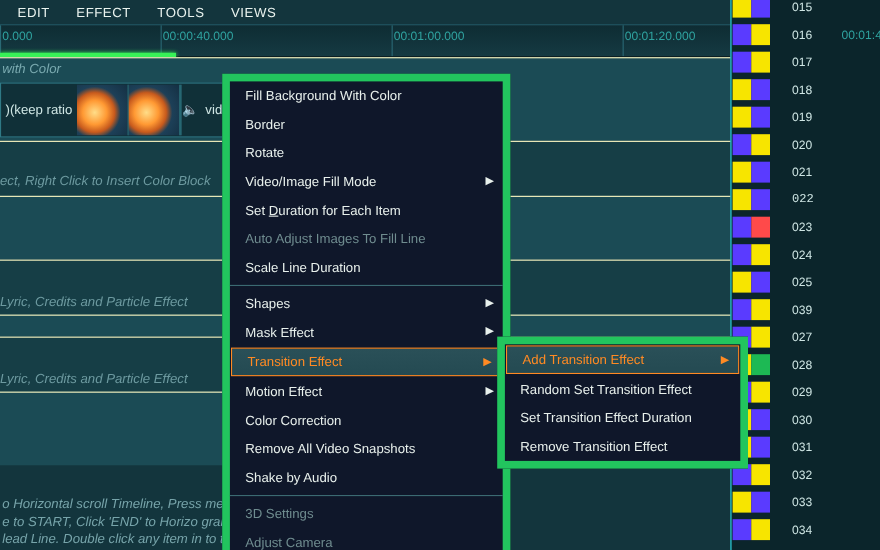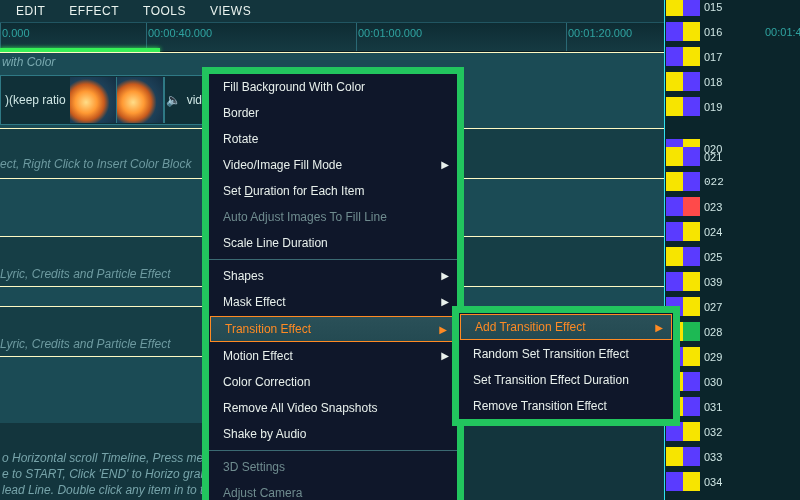--- a/index.html
+++ b/index.html
@@ -20,21 +20,21 @@
 .clip .thumb{width:46px;height:46px;background:radial-gradient(circle at 35% 55%,#ffdd88 0,#ff9933 28%,#c75a1d 46%,#1d4058 60%,#142f42 100%);border-right:1px solid #2f7985}
 .clip .lbl{padding:0 4px;color:#cfe6e4;font-size:12px;white-space:nowrap}
 .clip .ico{width:18px;height:46px;display:flex;align-items:center;justify-content:center;color:#b4d6d6;font-size:12px;border-left:1px solid #2f7985}
 .hint{position:absolute;left:0;top:4px;right:0;color:#6d9aa0;font-style:italic;font-size:12px;white-space:nowrap;overflow:hidden}
 .tips{position:absolute;left:0;right:0;bottom:0;color:#77a4aa;font-style:italic;font-size:12px;line-height:16px;padding:4px 4px 2px 2px;white-space:nowrap;overflow:hidden}
 
 .strip{position:absolute;right:0;top:0;width:135px;height:500px;background:#0b252b;border-left:1px solid #2fe2ee}
 .cell{position:absolute;left:0;width:95px;height:21px;display:flex;align-items:center}
 .cell .th{width:34px;height:19px;margin-left:1px;display:flex}
 .cell .th span{flex:1}
-.cell .num{margin-left:4px;color:#cfe6e4;font-size:11px}
+.cell .num{margin-left:20px;color:#cfe6e4;font-size:11px}
 .tclip{position:absolute;top:0;right:2px;font-size:11px;color:#2fa3a0}
 
 .ctx{position:absolute;background:#0f172a;border:7px solid #22c55e;box-shadow:none}
 .ctx .item{height:26px;line-height:26px;padding:0 26px 0 14px;color:#e8f0ec;font-size:12px;white-space:nowrap;position:relative}
 .ctx .item.disabled{color:#6f8c8f}
 .ctx .item .arrow{position:absolute;right:8px;top:0;height:26px;line-height:26px;color:#e8f0ec;font-size:10px}
 .ctx .sep{height:1px;margin:3px 0;background:#3b6a72}
 .ctx .item.hl{border:1px solid #ff8a23;background:linear-gradient(#2a5058,#244a52);color:#ff8a23;height:24px;line-height:24px;margin:1px}
 .ctx .item.hl .arrow{color:#ff8a23}
 </style>
@@ -123,21 +123,21 @@
       </div>
       <div class="num">018</div>
     </div>
     <div class="cell" style="top: 96px;">
       <div class="th">
         <span style="background: rgb(247, 229, 0);"></span>
         <span style="background: rgb(90, 59, 255);"></span>
       </div>
       <div class="num">019</div>
     </div>
-    <div class="cell" style="top: 138px; text-align: right;">
+    <div class="cell" style="top: 121px; text-align: right;">
       <div class="th">
         <span style="background: rgb(90, 59, 255);"></span>
         <span style="background: rgb(247, 229, 0);"></span>
       </div>
       <div class="num">020</div>
     </div>
     <div class="cell" style="top: 146px;">
       <div class="th">
         <span style="background: rgb(247, 229, 0);"></span>
         <span style="background: rgb(90, 59, 255);"></span>

